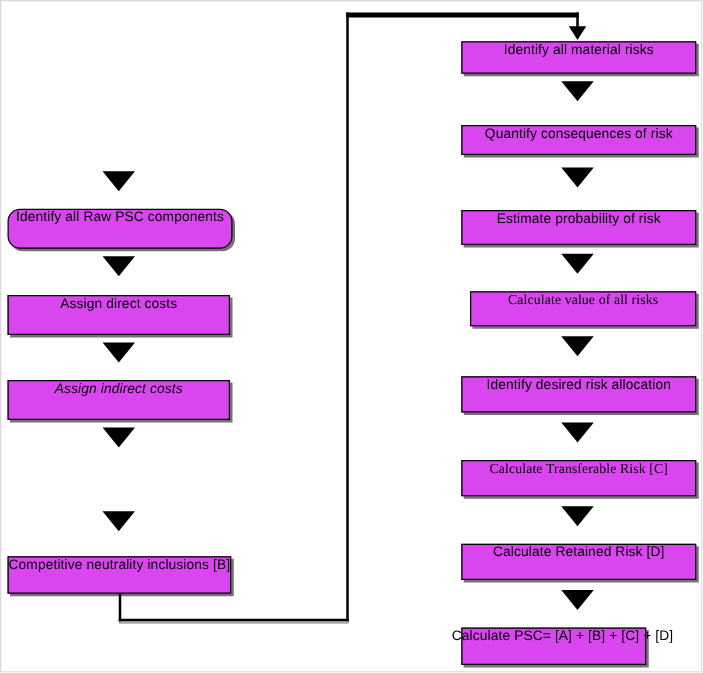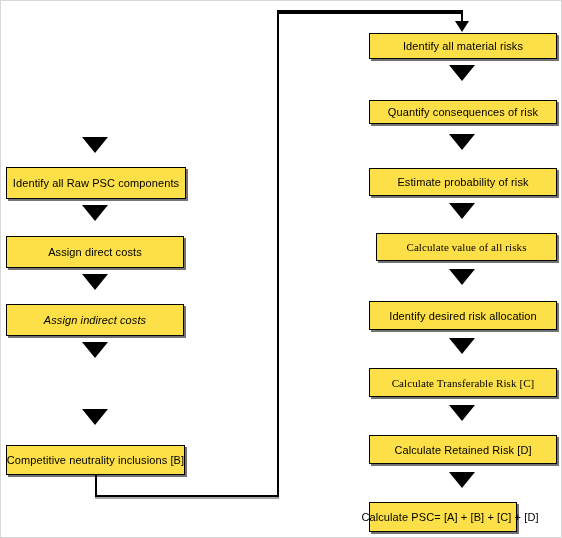--- a/index.html
+++ b/index.html
@@ -12,25 +12,24 @@
     width: 562px;
     height: 538px;
     background: #ffffff;
     border: 1px solid #d8d8d8;
     box-sizing: border-box;
     overflow: hidden;
     font-family: "Liberation Sans", sans-serif;
   }
   .node {
     position: absolute;
-    background: #fde047;
+    background: #d946ef;
     border: 1.5px solid #000000;
     box-sizing: border-box;
     display: flex;
-    align-items: center;
     justify-content: center;
     color: #000000;
     font-size: 11px;
     line-height: 12px;
     letter-spacing: 0.1px;
     text-align: center;
     white-space: nowrap;
     box-shadow: 2px 2px 0 rgba(0,0,0,0.55);
   }
   .node span { display: block; }
@@ -58,21 +57,21 @@
   }
 </style>
 </head>
 <body>
 
 <div id="canvas">
 
 
   <div class="arrow" style="left:81px; top:136px;"></div>
 
-  <div class="node" style="left:5px; top:166px; width:180px; height:32px;">
+  <div class="node" style="left:5px; top:166px; width:180px; height:32px;border-radius:10px;">
     <span>Identify all Raw PSC components</span>
   </div>
 
   <div class="arrow" style="left:81px; top:204px;"></div>
 
   <div class="node" style="left:5px; top:235px; width:178px; height:32px;">
     <span>Assign direct costs</span>
   </div>
 
   <div class="arrow" style="left:81px; top:273px;"></div>

